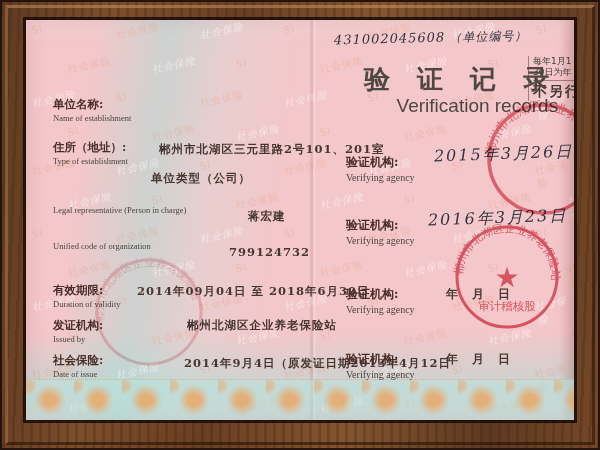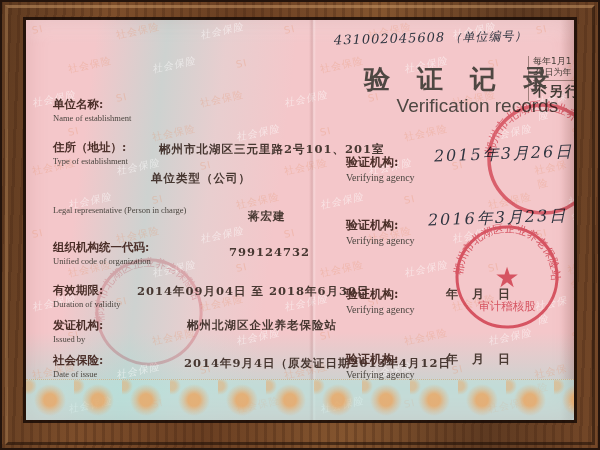--- a/index.html
+++ b/index.html
@@ -193,21 +193,20 @@
   <div class="abs val" style="left:133px;top:122px">郴州市北湖区三元里路2号101、201室</div>
 
   <div class="abs val" style="left:125px;top:151px">单位类型（公司）</div>
 
   <div class="abs" style="left:27px;top:184px">
     <div class="lbl-en">Legal representative (Person in charge)</div>
   </div>
   <div class="abs val" style="left:222px;top:189px">蒋宏建</div>
 
   <div class="abs" style="left:27px;top:220px">
-    <div class="lbl-zh">组织机构统一代码:</div>
     <div class="lbl-en">Unified code of organization</div>
   </div>
   <div class="abs val" style="left:203px;top:225px">799124732</div>
 
   <div class="abs" style="left:27px;top:263px">
     <div class="lbl-zh">有效期限:</div>
     <div class="lbl-en">Duration of validity</div>
   </div>
   <div class="abs val" style="left:111px;top:264px">2014年09月04日 至 2018年6月30日</div>
 

